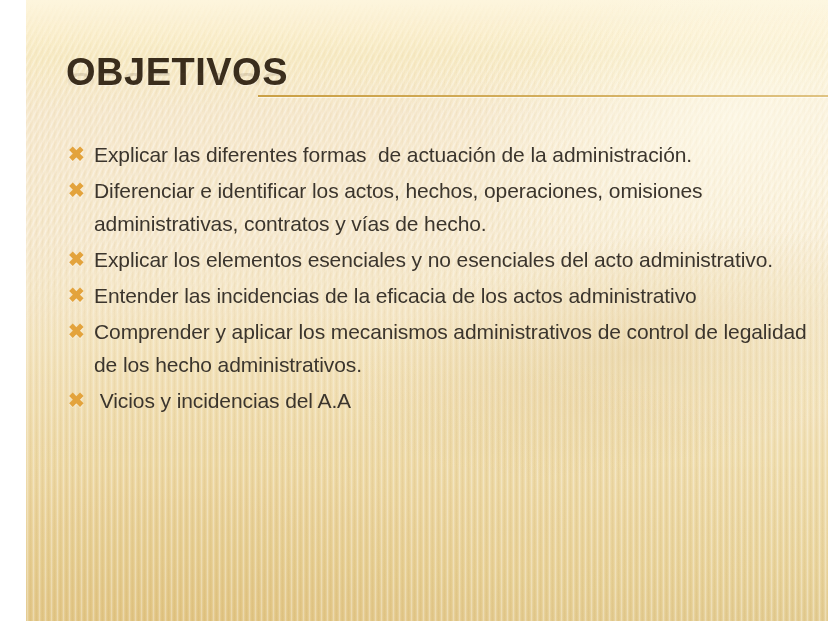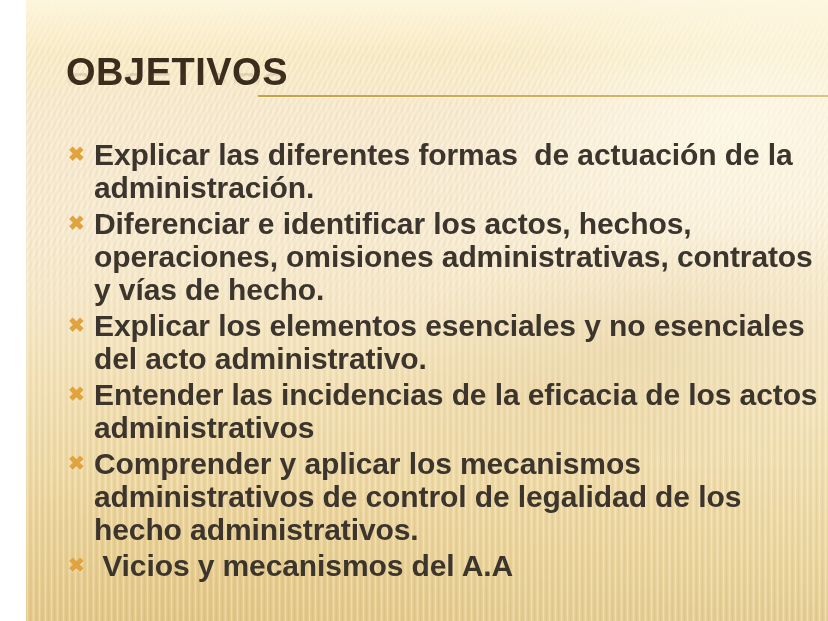--- a/index.html
+++ b/index.html
@@ -189,26 +189,25 @@
     font-weight: bold;
     line-height: 33px;
     color: #e3a33c;
     text-align: left;
     padding-left: 4px;
     box-sizing: border-box;
     text-shadow: 0 1px 0 rgba(255,255,255,0.4);
   }
   .bullet-text {
     flex: 1 1 auto;
-    font-size: 30px;
+    font-size: 21px;
     line-height: 33px;
     color: #3b352d;
     white-space: pre-wrap;
     letter-spacing: -0.1px;
-    font-weight: bold;
   }
 </style>
 </head>
 <body>
 
 <div class="slide">
 
   <div class="bg-base"></div>
   <div class="bg-warm"></div>
   <div class="bg-diag"></div>
@@ -234,27 +233,27 @@
       <span class="bullet-text">Diferenciar e identificar los actos, hechos, operaciones, omisiones administrativas, contratos y vías de hecho.</span>
     </div>
 
     <div class="bullet-row">
       <span class="bullet-mark">✖</span>
       <span class="bullet-text">Explicar los elementos esenciales y no esenciales del acto administrativo.</span>
     </div>
 
     <div class="bullet-row">
       <span class="bullet-mark">✖</span>
-      <span class="bullet-text">Entender las incidencias de la eficacia de los actos administrativos</span>
+      <span class="bullet-text">Entender las incidencias de la eficacia de los actos administrativo</span>
     </div>
 
     <div class="bullet-row">
       <span class="bullet-mark">✖</span>
       <span class="bullet-text">Comprender y aplicar los mecanismos administrativos de control de legalidad de los hecho administrativos.</span>
     </div>
 
     <div class="bullet-row">
       <span class="bullet-mark">✖</span>
-      <span class="bullet-text"> Vicios y mecanismos del A.A</span>
+      <span class="bullet-text"> Vicios y incidencias del A.A</span>
     </div>
 
   </div>
 </div>
 
 </body></html>

